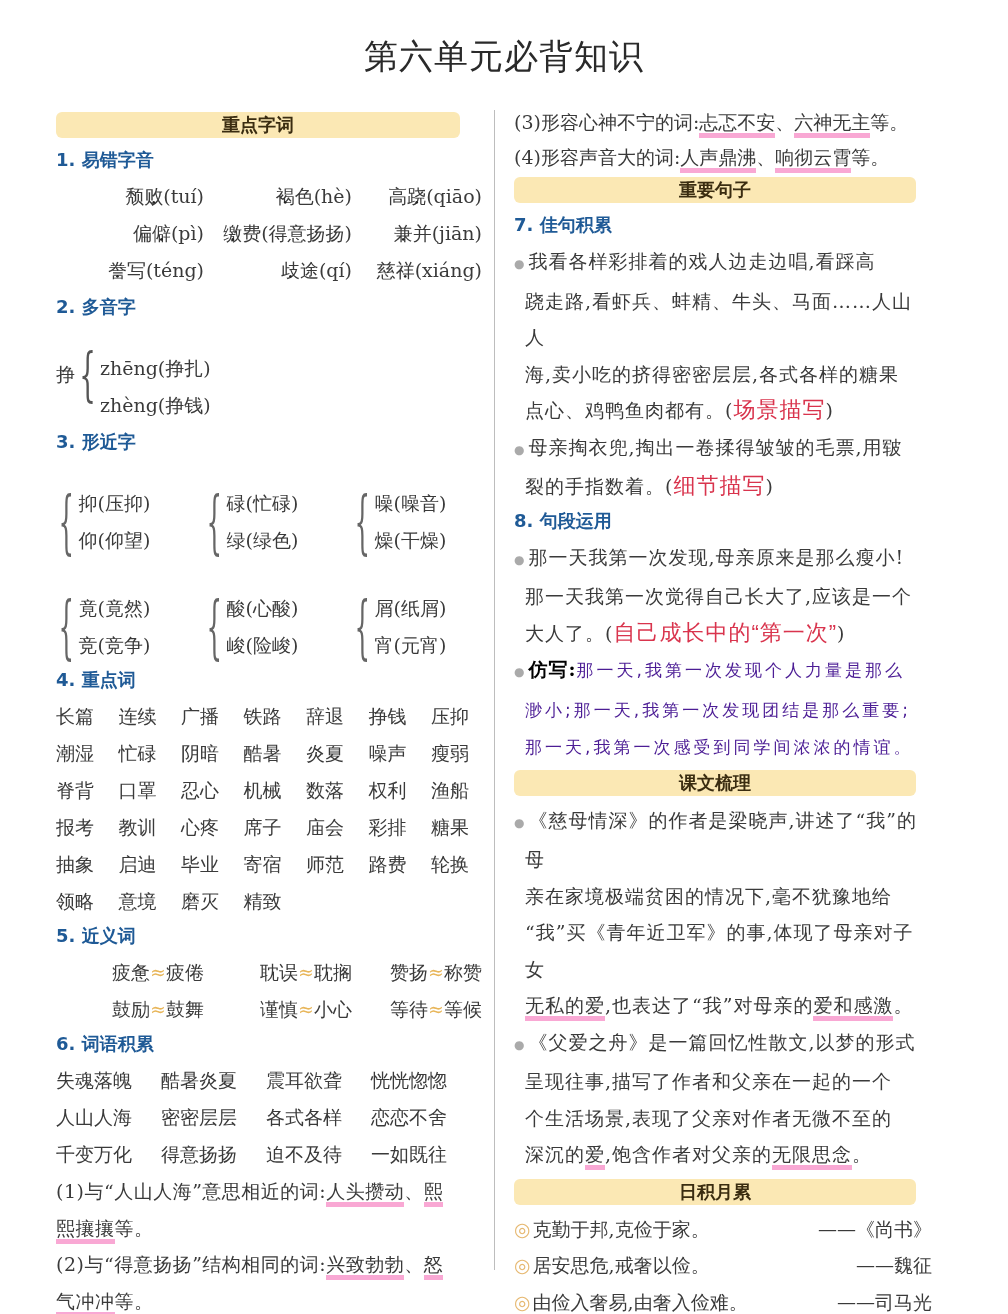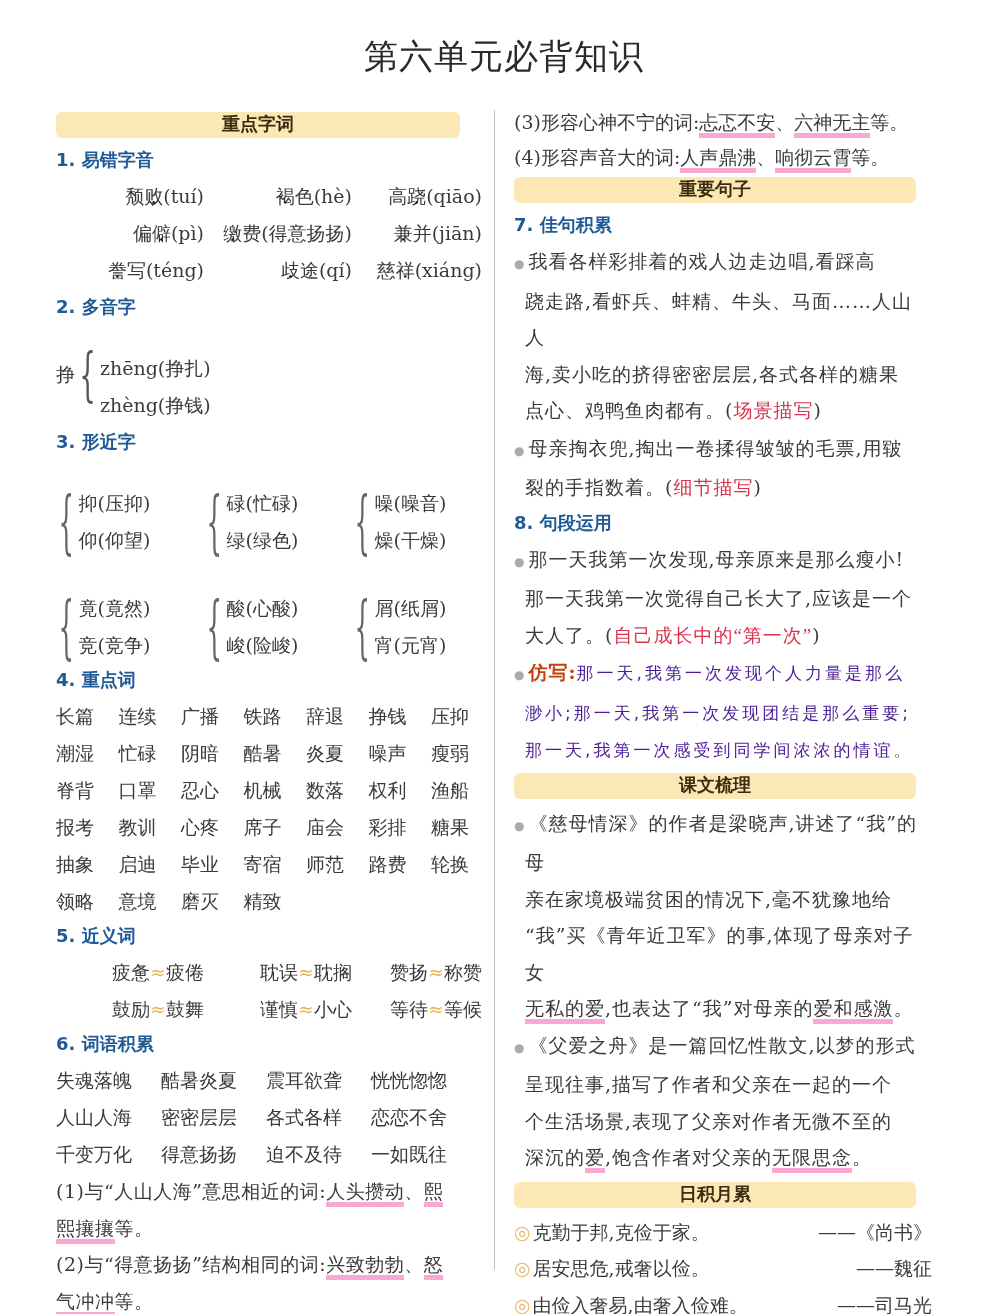--- a/index.html
+++ b/index.html
@@ -6,43 +6,43 @@
   body { width:1008px; height:1314px; position:relative; overflow:hidden;
          font-family:"DejaVu Serif","Liberation Serif",serif; color:#3a3a3a; }
   .title { position:absolute; top:34px; left:0; width:1008px; text-align:center;
            font-family:"DejaVu Sans","Liberation Sans",sans-serif;
            font-size:34px; color:#2a2a2a; letter-spacing:1px; }
   .col { position:absolute; top:110px; }
   .col-left { left:56px; width:420px; }
   .col-right { left:514px; width:418px; }
   .divider { position:absolute; left:494px; top:110px; width:1px; height:1160px; background:#bdbdbd; }
   .banner { height:26px; background:#fbe8b4; border-radius:6px; text-align:center;
-            font-family:Liberation Mono, monospace; font-weight:bold;
+            font-family:Liberation Serif, serif; font-weight:bold;
             font-size:18px; line-height:26px; color:#3a2c10; margin:2px 16px 6px 0; }
   .h { font-family:"DejaVu Sans","Liberation Sans",sans-serif; font-weight:bold;
        color:#1f5a96; font-size:18px; line-height:32px; height:34px; }
   .line { font-size:19px; line-height:37px; white-space:nowrap; }
   .grid3 { display:grid; grid-template-columns:148px 148px 130px;text-align:right; }
   .grid7 { display:grid; grid-template-columns:repeat(7,62.5px); font-size:19px; line-height:37px; }
   .grid4 { display:grid; grid-template-columns:105px 105px 105px 110px; font-size:19px; line-height:37px; }
   .dot { position:relative; }
   .dot::after { content:"•"; position:absolute; left:50%; bottom:-14px; transform:translateX(-50%);
                 font-size:10px; color:#222; }
   .brace-wrap { display:flex; align-items:center; }
   .brace { font-size:58px; line-height:58px; color:#555; font-weight:100; transform:scaleX(0.45); margin:0 -6px; }
   .brace-s { font-size:70px; line-height:74px; color:#666; transform:scaleX(0.35); margin:0 -10px 0 -12px; }
   .pair { display:flex; align-items:center;margin-top:25px; }
   .pair .rows { font-size:19px; line-height:37px; }
   .approx { color:#e8b65a; }
   .ul { border-bottom:5px solid #f9a8d4; padding-bottom:0; }
-  .red { color:#d9344d; font-family:Liberation Serif, serif; font-size:19px; letter-spacing:1px; }
+  .red { color:#d9344d; font-family:Liberation Sans, sans-serif; font-size:22px; letter-spacing:1px; }
   .para { font-size:19px; line-height:36.5px; text-indent:-11px; padding-left:11px; letter-spacing:1px; }
   .bullet { color:#aaa; font-size:12px; margin-right:3px; }
   .imitate { font-family:"DejaVu Sans","Liberation Sans",sans-serif; font-size:17px; color:#4c1d95; letter-spacing:3px; }
-  .bold-label { font-weight:bold; color:#c2410c; letter-spacing:1px; }
+  .bold-label { font-weight:bold; color:#000000; letter-spacing:1px; }
   .quote-row { display:flex; justify-content:space-between; font-size:19px; line-height:36.5px; }
   .ring { color:#e6b870; margin-right:2px; }
 </style>
 </head>
 <body>
 
 <div class="title">第六单元必背知识</div>
 <div class="divider"></div>
 
 <div class="col col-left">

